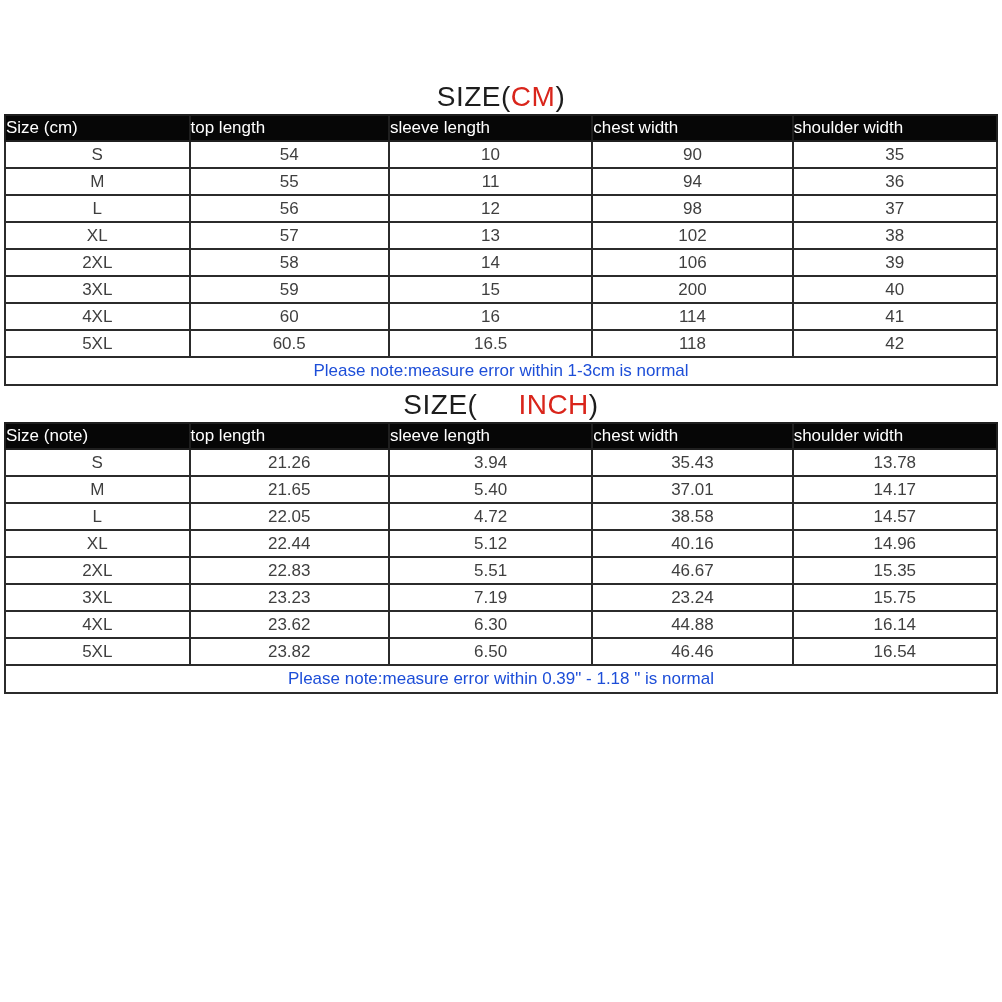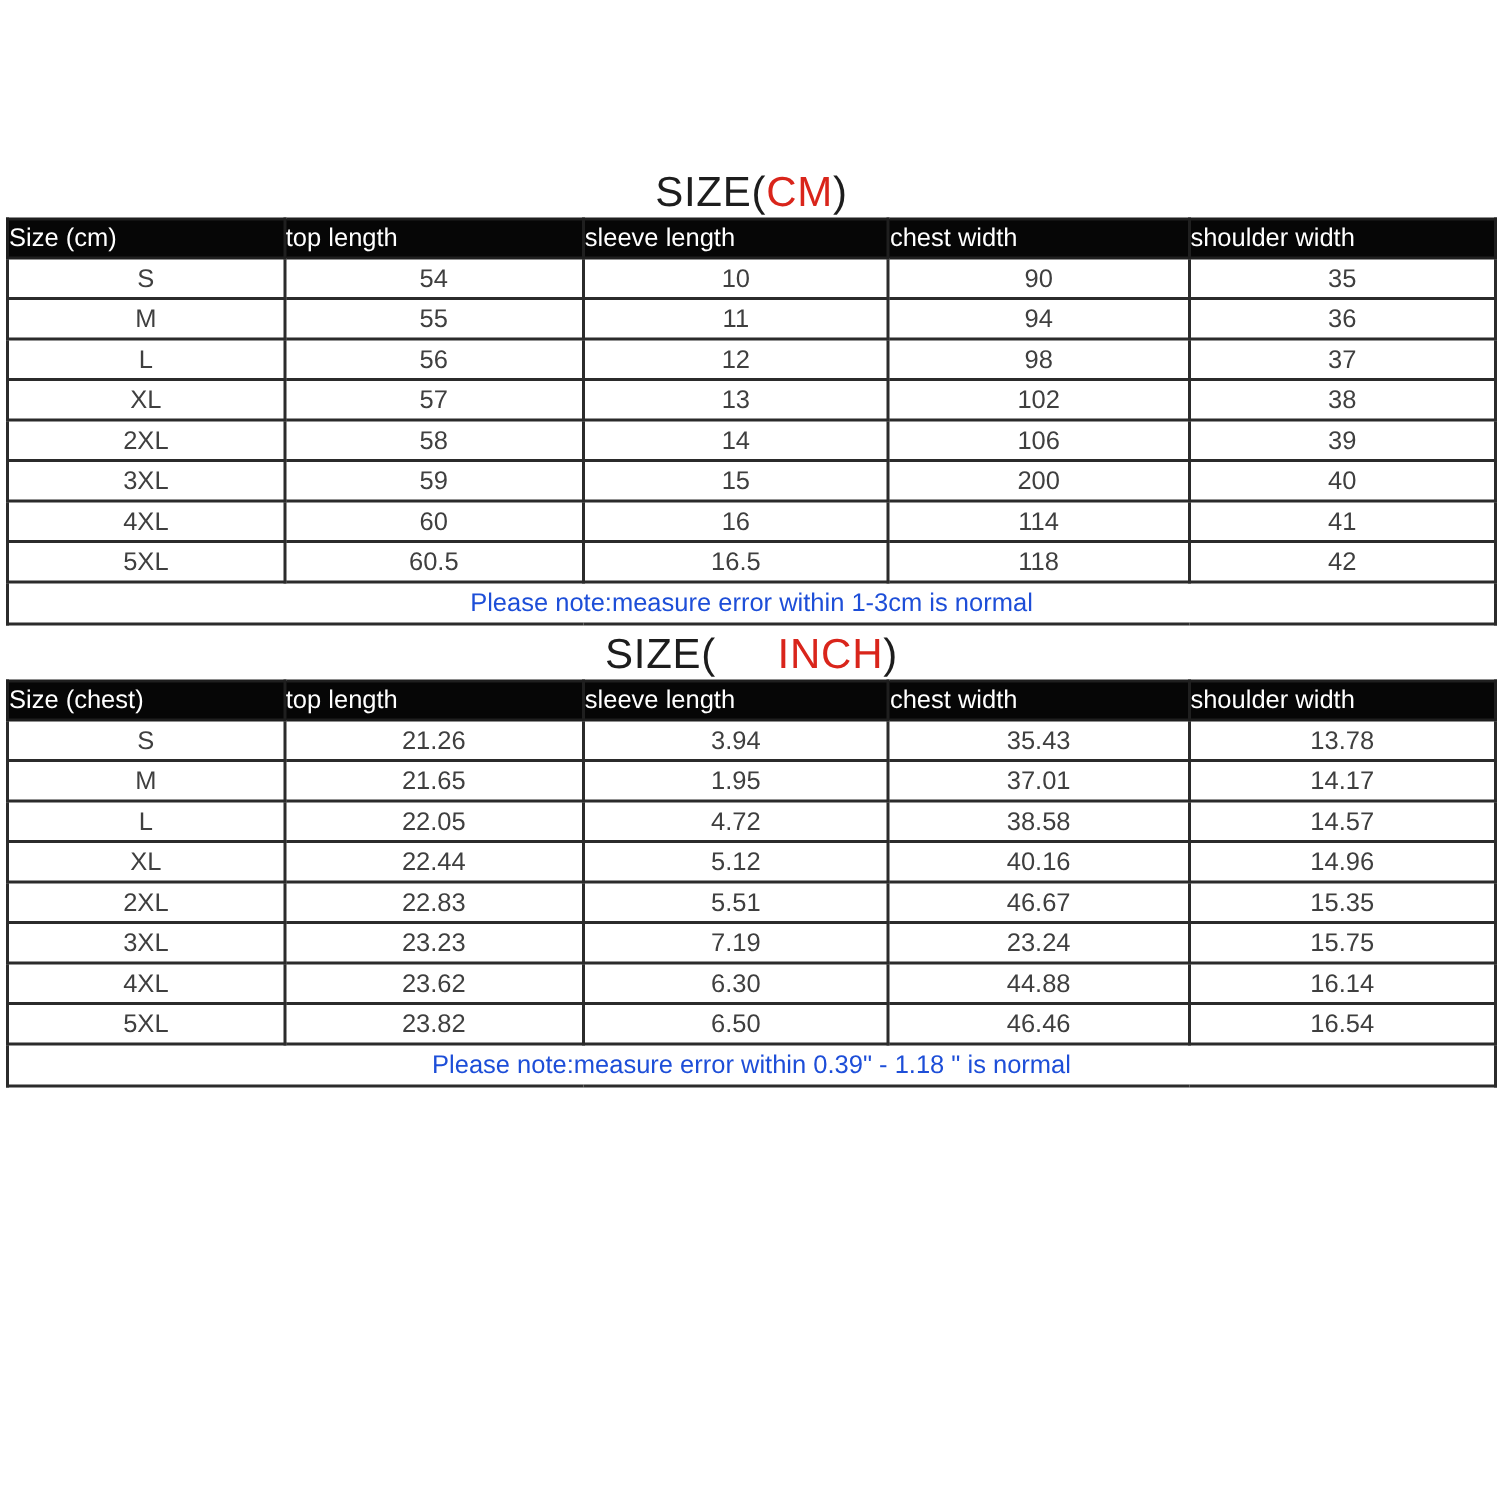--- a/index.html
+++ b/index.html
@@ -7,21 +7,21 @@
     padding: 0;
     background: #ffffff;
     font-family: "Liberation Sans", "DejaVu Sans", sans-serif;
   }
   body {
     width: 1002px;
     height: 1002px;
     overflow: hidden;
   }
   .sheet {
-    padding-top: 111px;
+    padding-top: 80px;
   }
   .size-title {
     margin: 0;
     text-align: center;
     font-size: 28px;
     line-height: 33px;
     font-weight: 400;
     color: #1d1d1d;
     letter-spacing: 0.5px;
   }
@@ -169,39 +169,39 @@
   <table class="size-table">
     <colgroup>
       <col class="c1">
         <col class="c2">
         <col class="c3">
         <col class="c4">
         <col class="c5">
     </colgroup>
     <thead>
       <tr>
-          <th>Size (chest)</th>
+          <th>Size (note)</th>
           <th>top length</th>
           <th>sleeve length</th>
           <th>chest width</th>
           <th>shoulder width</th>
         </tr>
     </thead>
     <tbody>
         <tr>
           <td>S</td>
           <td>21.26</td>
           <td>3.94</td>
           <td>35.43</td>
           <td>13.78</td>
         </tr>
         <tr>
           <td>M</td>
           <td>21.65</td>
-          <td>1.95</td>
+          <td>5.40</td>
           <td>37.01</td>
           <td>14.17</td>
         </tr>
         <tr>
           <td>L</td>
           <td>22.05</td>
           <td>4.72</td>
           <td>38.58</td>
           <td>14.57</td>
         </tr>

